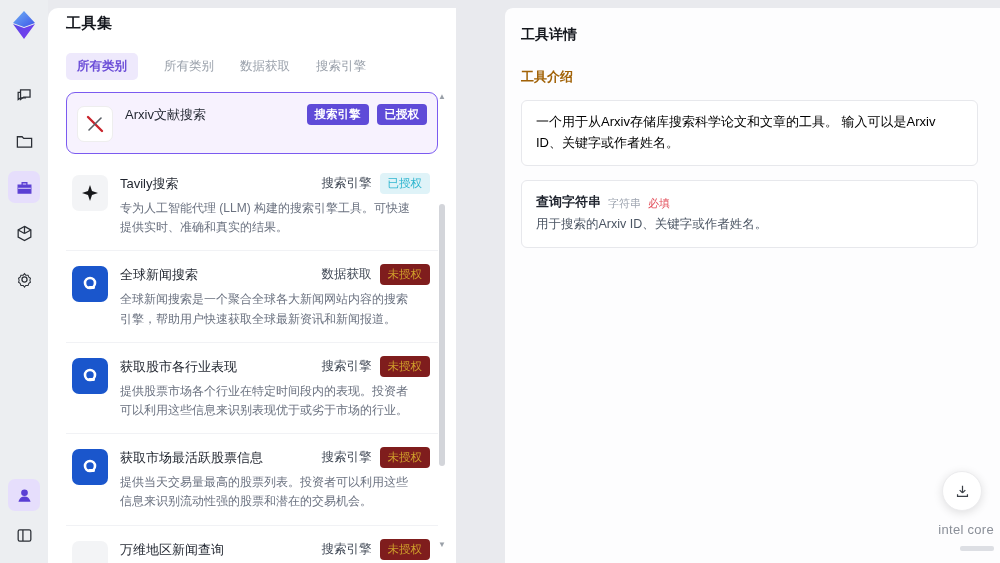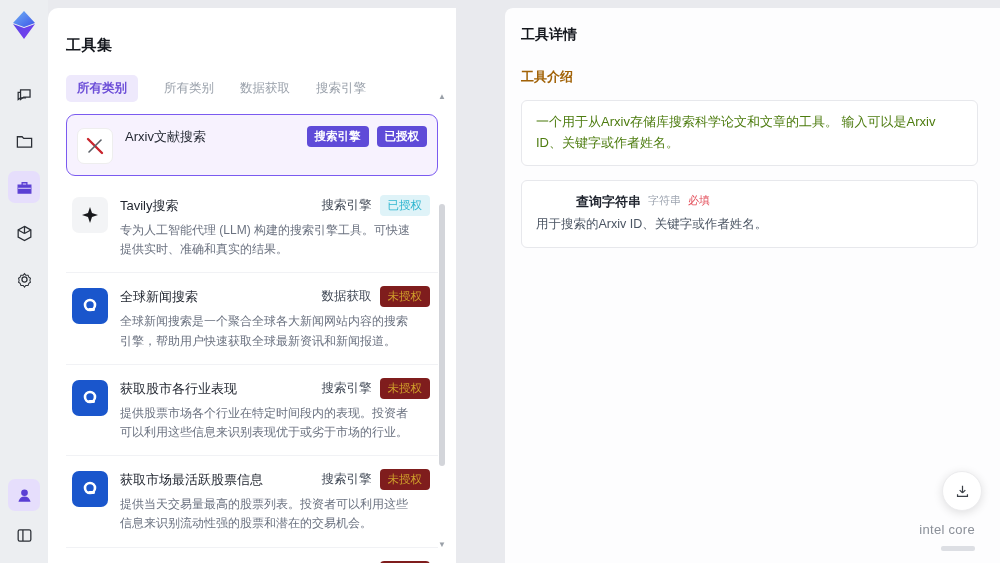--- a/index.html
+++ b/index.html
@@ -17,21 +17,21 @@
   .rail-btn svg { width:19px; height:19px; stroke:#2b2f36; fill:none; stroke-width:1.6; }
   .rail-btn.active { background:#e6defc; }
   .rail-btn.active svg { stroke:#5b3fd4; fill:#5b3fd4; }
   .rail-bottom { position:absolute; left:0; bottom:12px; width:48px; display:flex;
     flex-direction:column; align-items:center; gap:8px; }
   .rail-btn.user { background:#e6defc; }
   .rail-btn.user svg { stroke:#5b3fd4; fill:#5b3fd4; }
 
   
   .panel-list { position:absolute; left:48px; top:8px; width:408px; bottom:0; background:#fff;
-    border-top-left-radius:10px; padding:28px 18px 0 18px; }
+    border-top-left-radius:10px; padding:6px 18px 0 18px; }
   .panel-detail { position:absolute; left:505px; top:8px; right:0; bottom:0; background:#fdfdfe;
     border-top-left-radius:8px; padding:18px 22px 8px 16px; }
 
   .page-title { font-size:15px; font-weight:bold; color:#15181e; letter-spacing:.5px; }
 
   
   .tabs { display:flex; align-items:center; gap:26px; margin-top:20px; }
   .tab { font-size:12.5px; color:#9aa1ab; cursor:pointer; padding:5px 0; white-space:nowrap; }
   .tab.active { color:#6d4fd8; background:#eee9fc; padding:5px 11px; border-radius:5px; font-weight:bold; }
 
@@ -61,35 +61,35 @@
   .scroll .arr { position:absolute; left:0; width:10px; text-align:center; font-size:8px; color:#9aa0a8; }
   .scroll .arr.up { top:0; }
   .scroll .arr.down { bottom:0; }
   .scroll .thumb { position:absolute; left:2px; width:6px; top:112px; height:262px;
     background:#d3d5da; border-radius:3px; }
 
   
   .detail-title { font-size:14px; font-weight:bold; color:#15181e; }
   .section-h { font-size:13px; font-weight:bold; color:#a16207; margin-top:24px; }
   .info-box { margin-top:14px; border:1px solid #e7e8ec; border-radius:6px; background:#fff;
-    padding:11px 14px; font-size:13px; color:#4d7c0f; line-height:1.6; }
+    padding:11px 14px; font-size:13px; color:#000000; line-height:1.6; }
   .param-box { margin-top:14px; border:1px solid #e7e8ec; border-radius:6px; background:#fff;
     padding:12px 14px 14px 14px; }
-  .param-head { display:flex; align-items:flex-start; gap:7px;margin-left:40px; }
+  .param-head { display:flex; align-items:flex-end; gap:7px; }
   .param-name { font-size:13px; font-weight:bold; color:#1f242e; }
   .param-type { font-size:11px; color:#9ca3af; }
   .param-req { font-size:11px; color:#e34d59; }
   .param-desc { font-size:12.5px; color:#4b5563; margin-top:5px; }
 
   
   .fab { position:absolute; right:18px; bottom:52px; width:40px; height:40px; border-radius:50%;
     background:#fff; border:1px solid #ececee; box-shadow:0 2px 10px rgba(0,0,0,.12);
     display:flex; align-items:center; justify-content:center; cursor:pointer; }
   .fab svg { width:17px; height:17px; stroke:#3a3f46; fill:none; stroke-width:1.7; }
-  .brand { position:absolute; right:25px; bottom:8px; text-align:right; color:#8a8f98; }
+  .brand { position:absolute; right:6px; bottom:8px; text-align:right; color:#8a8f98; }
   .brand .line1 { font-size:13px; letter-spacing:.3px; }
   .brand .sub { display:inline-block; width:34px; height:5px; background:#dddfe4;
     border-radius:2px; margin-top:2px; }
 
   
   .glyph-star { width:16px; height:16px; }
   .glyph-e { width:20px; height:20px; }
   .glyph-arxiv { width:20px; height:20px; }
 </style>
 </head>

